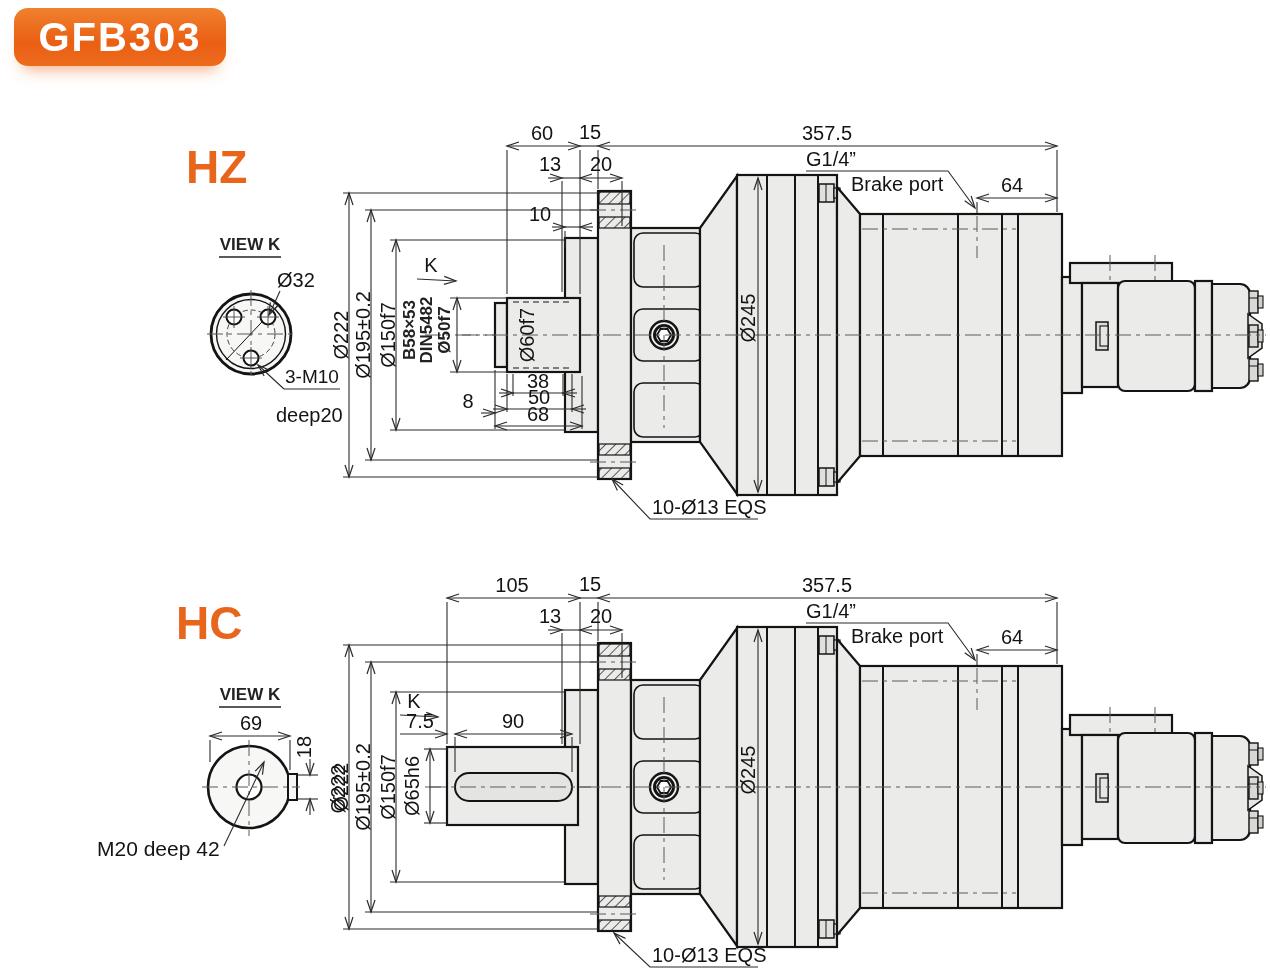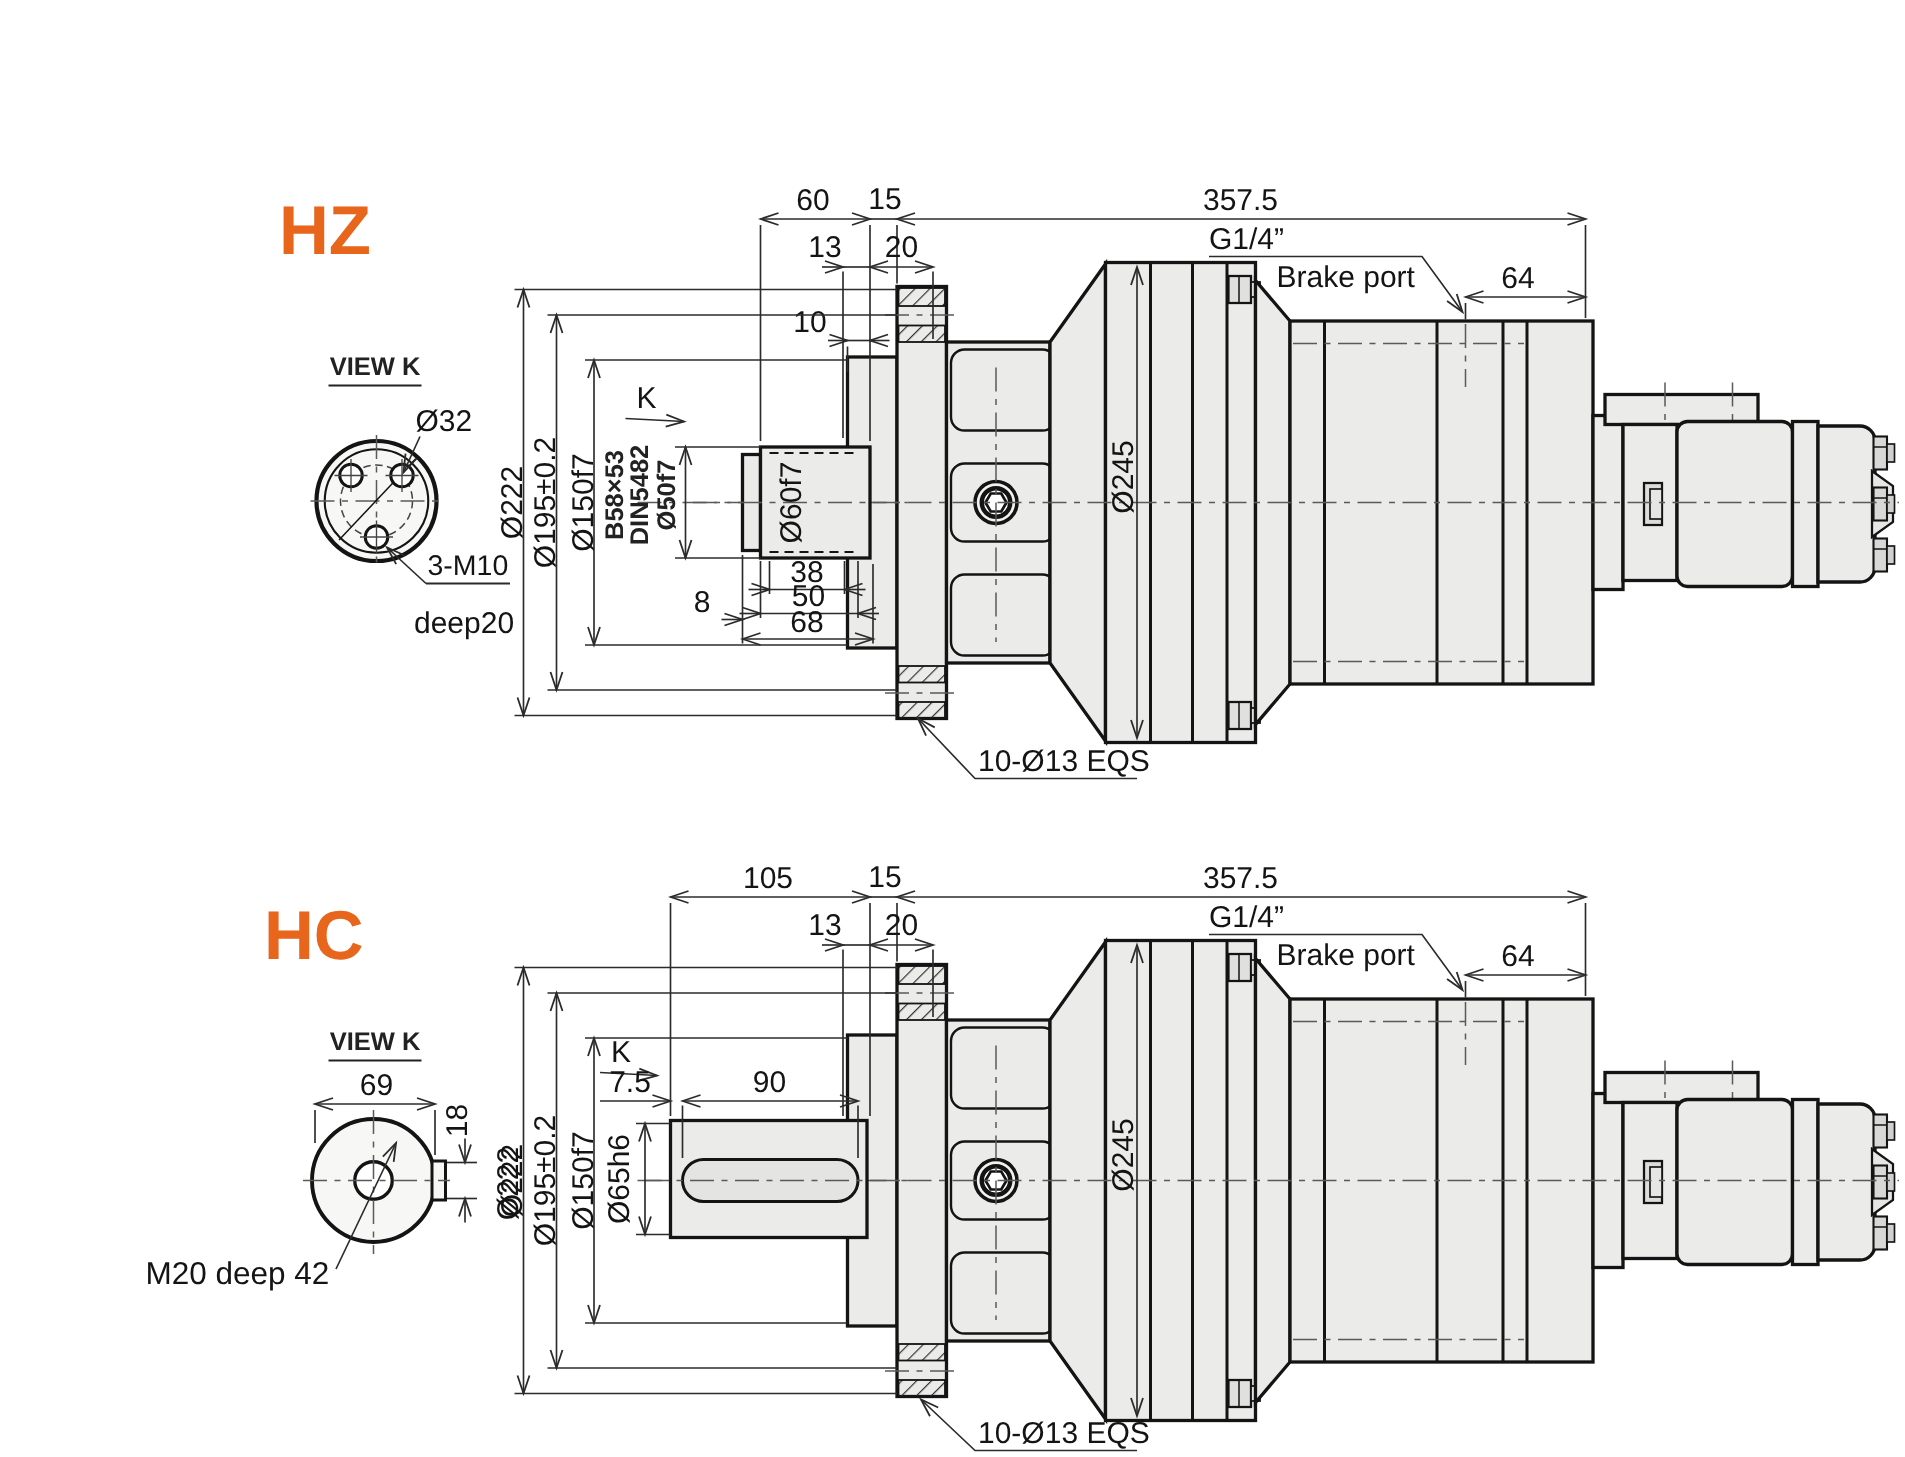--- a/index.html
+++ b/index.html
@@ -4,21 +4,21 @@
 <style>
   html,body{margin:0;padding:0;background:#fff;}
   #stage{position:relative;width:1270px;height:971px;background:#fff;overflow:hidden;
          font-family:"Liberation Sans",sans-serif;}
   #badge{position:absolute;left:14px;top:8px;width:212px;height:58px;border-radius:14px;
          background:linear-gradient(180deg,#F0812E 0%,#EA5F13 60%,#ED6B1D 100%);
          box-shadow:0 12px 16px -9px rgba(234,100,25,.55);
          display:flex;align-items:center;justify-content:center;
          color:#fff;font-size:40px;font-weight:bold;letter-spacing:2px;}
   .sec-title{position:absolute;color:#E8651C;font-size:46px;font-weight:bold;}
-  #title-hz{left:186px;top:126px;}
+  #title-hz{left:186px;top:140px;}
   #title-hc{left:176px;top:596px;}
   svg{position:absolute;left:0;top:0;}
   .o{fill:#ebebe9;stroke:#141414;stroke-width:2.2;}
   .w{fill:#f6f6f4;stroke:#141414;stroke-width:2;}
   .i{fill:none;stroke:#141414;stroke-width:1.6;}
   .i2{fill:none;stroke:#141414;stroke-width:2;}
   .d{fill:none;stroke:#2b2b2b;stroke-width:1.1;}
   .cl{fill:none;stroke:#5a5a5a;stroke-width:1;stroke-dasharray:16 5 4 5;}
   .ds{fill:none;stroke:#141414;stroke-width:1.2;stroke-dasharray:6 4;}
   .h{fill:url(#hatch);stroke:#141414;stroke-width:1.2;}
@@ -26,20 +26,21 @@
   .t19{font:19px "Liberation Sans",sans-serif;fill:#141414;}
   .t17{font:17px "Liberation Sans",sans-serif;fill:#222;font-weight:bold;}
   .t21{font:21px "Liberation Sans",sans-serif;fill:#141414;}
   .tm{text-anchor:middle;}
 </style>
 </head>
 <body>
 
 <div id="stage">
 
+  <div id="badge">GFB303</div>
   <div id="title-hz" class="sec-title">HZ</div>
   <div id="title-hc" class="sec-title">HC</div>
 
   <svg width="1270" height="971" viewBox="0 0 1270 971">
     <defs>
       <pattern id="hatch" width="7" height="7" patternUnits="userSpaceOnUse" patternTransform="rotate(45)">
         <line x1="0" y1="0" x2="0" y2="7" stroke="#333" stroke-width="1.6"></line>
       </pattern>
       <marker id="ar" markerWidth="15" markerHeight="10" refX="13" refY="5" orient="auto-start-reverse" markerUnits="userSpaceOnUse">
         <path d="M1,1 L13,5 L1,9" fill="none" stroke="#2b2b2b" stroke-width="1.2"></path>

